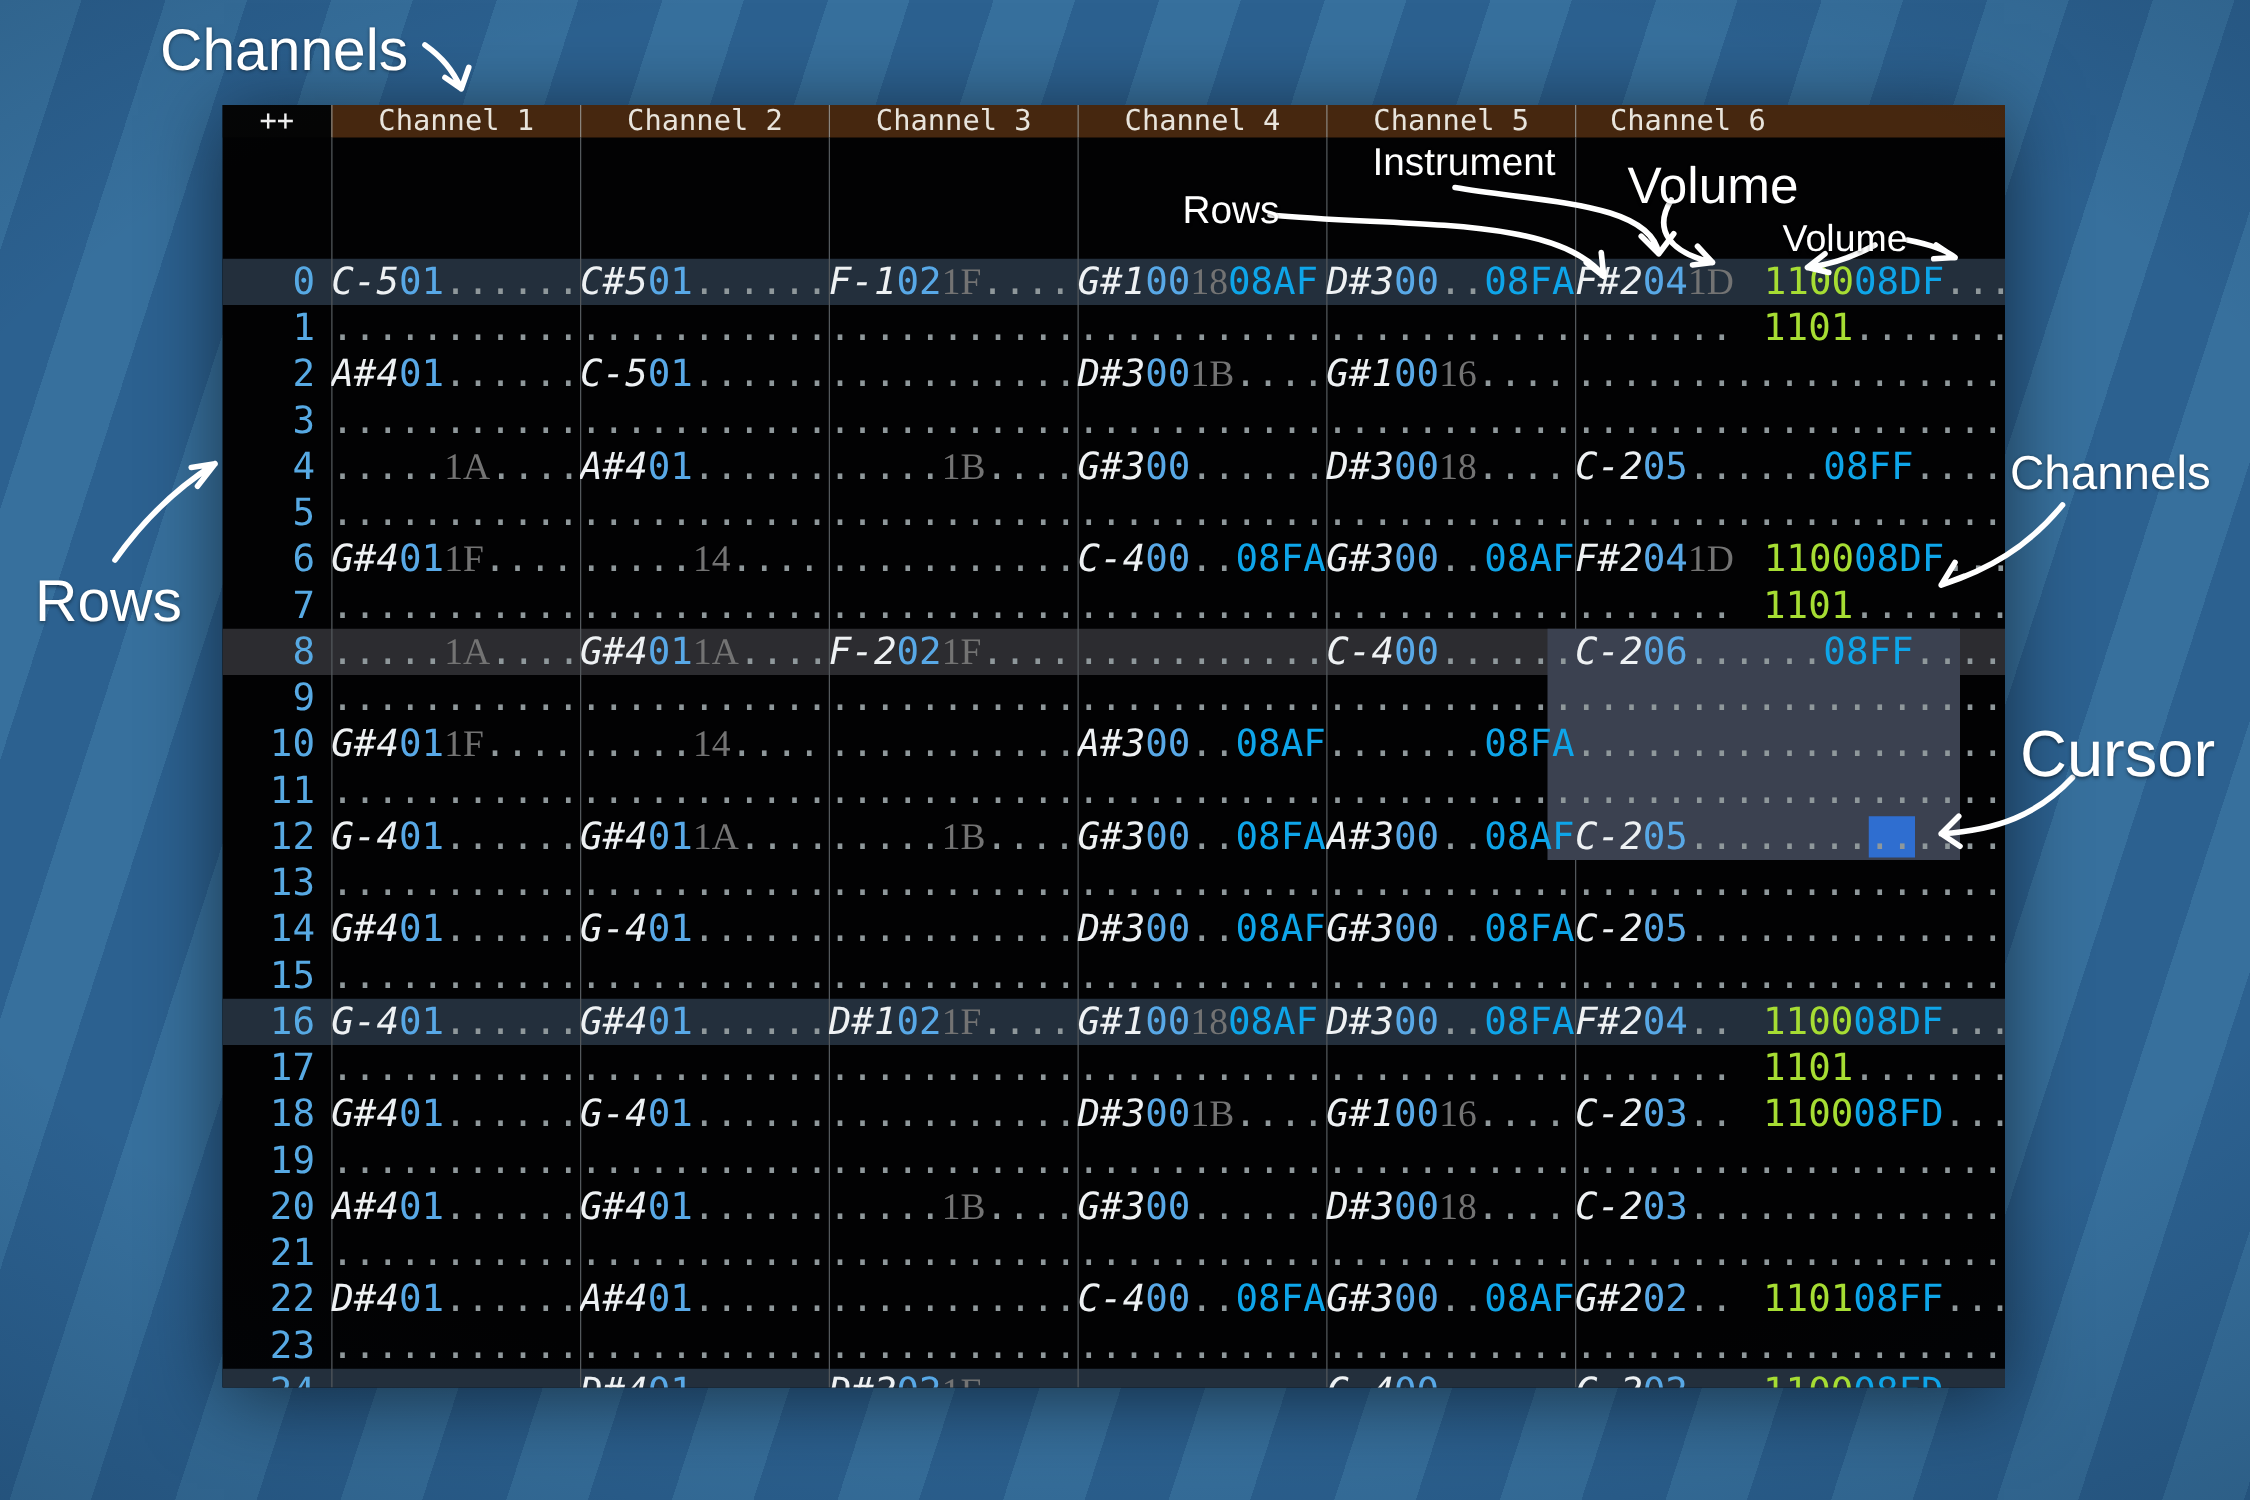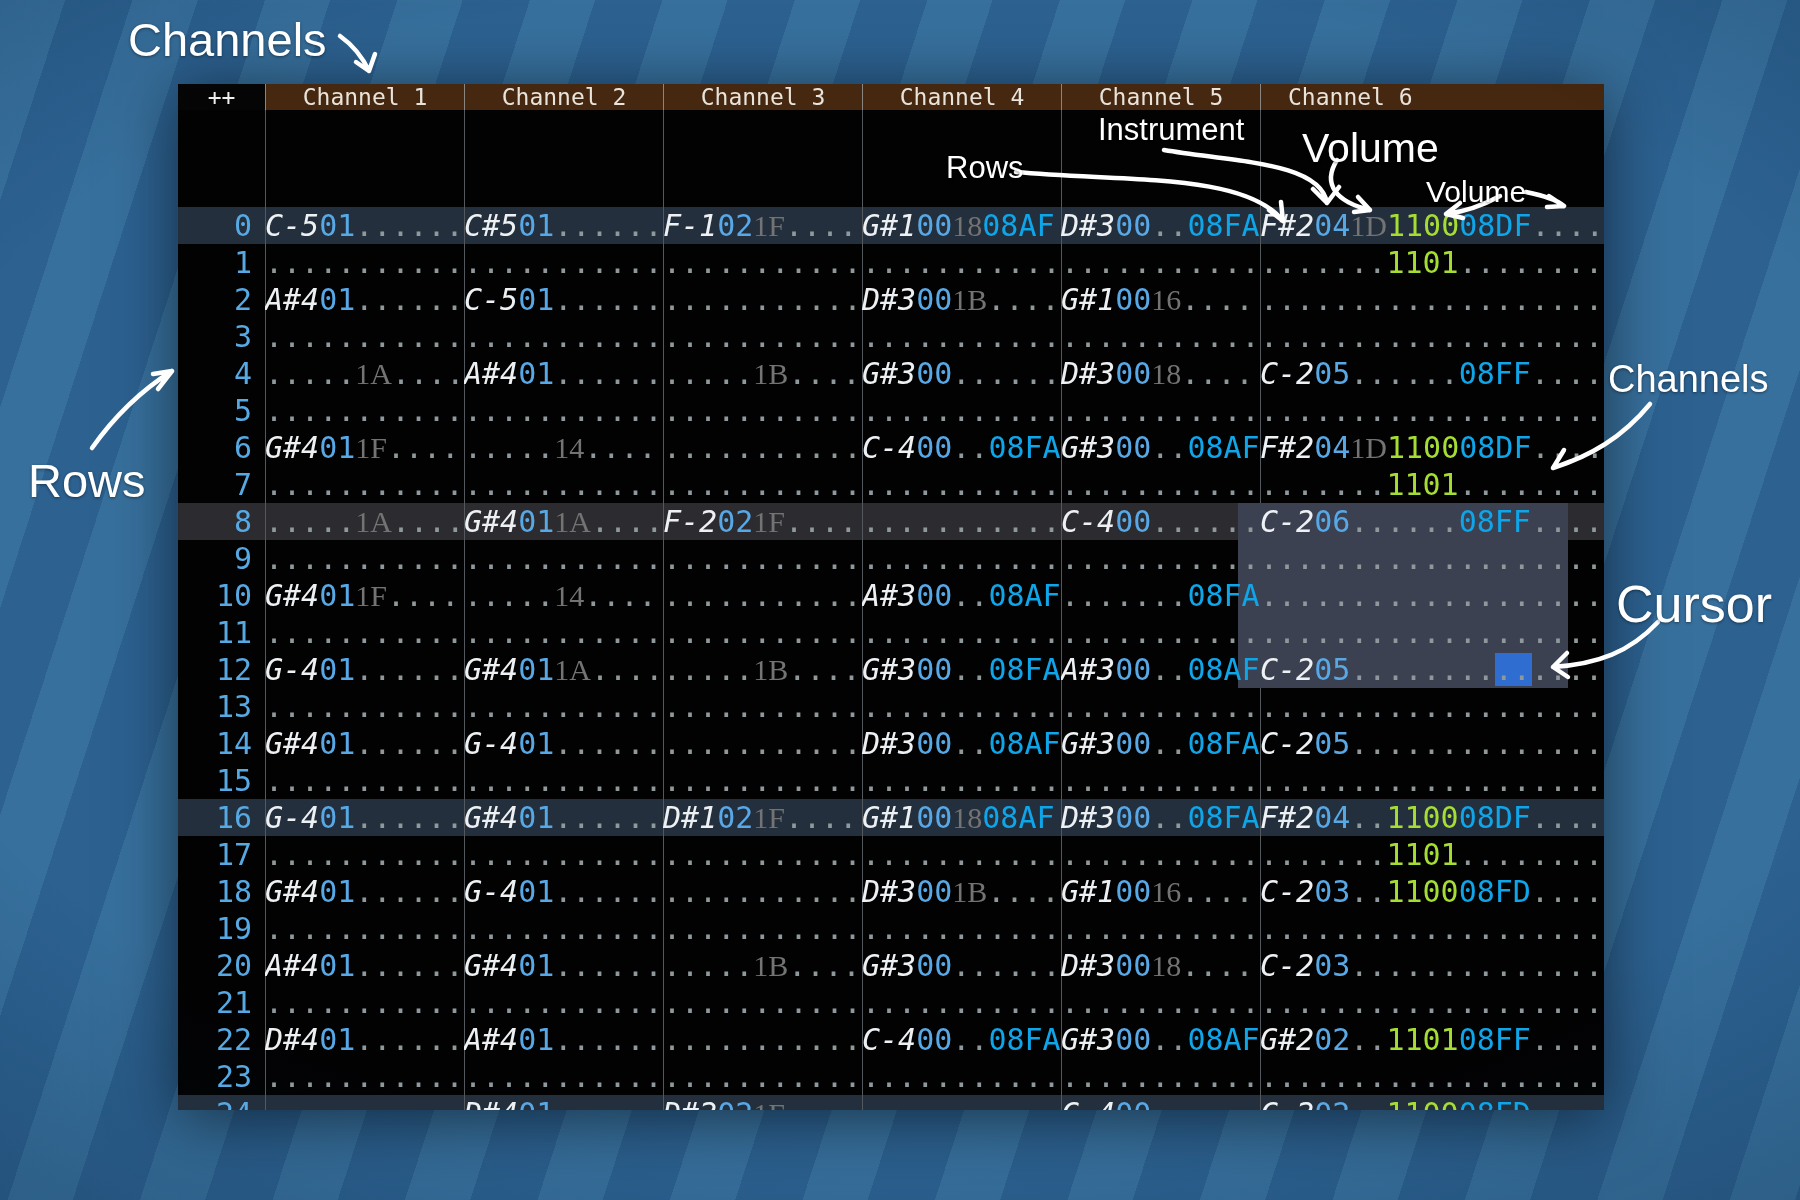--- a/index.html
+++ b/index.html
@@ -28,21 +28,21 @@
   #cursor{position:absolute;left:1317px;top:543px;width:37px;height:33px;
       background:#2f6ed0;z-index:4;}
   .prow{position:absolute;left:0;width:100%;height:37px;display:flex;z-index:5;
       font-size:30px;line-height:37px;white-space:pre;}
   .rnum{width:87px;box-sizing:border-box;padding-right:13px;text-align:right;color:#57a9e3;}
   .cell{width:199px;overflow:hidden;}
   .cell.c6{width:344px;}
   .fn{color:#eef1f3;font-style:italic;}   
   .fi{color:#58a8e6;}   
   .fv{color:#737373;font-family:Liberation Serif, serif;}   
-  .fl{color:#a6dd33;}   
+  .fl{color:#a6dd33;margin-left:24px;}   
   .fc{color:#0ea5e9;}   
   .fd{color:#8f989b;}   
   
   .ann{position:absolute;color:#fff;font-family:"Liberation Sans",sans-serif;
       text-shadow:0 1px 3px rgba(0,0,0,.45);z-index:10;}
   #arrows{position:absolute;inset:0;z-index:9;pointer-events:none;}
 </style>
 </head>
 <body>
 

